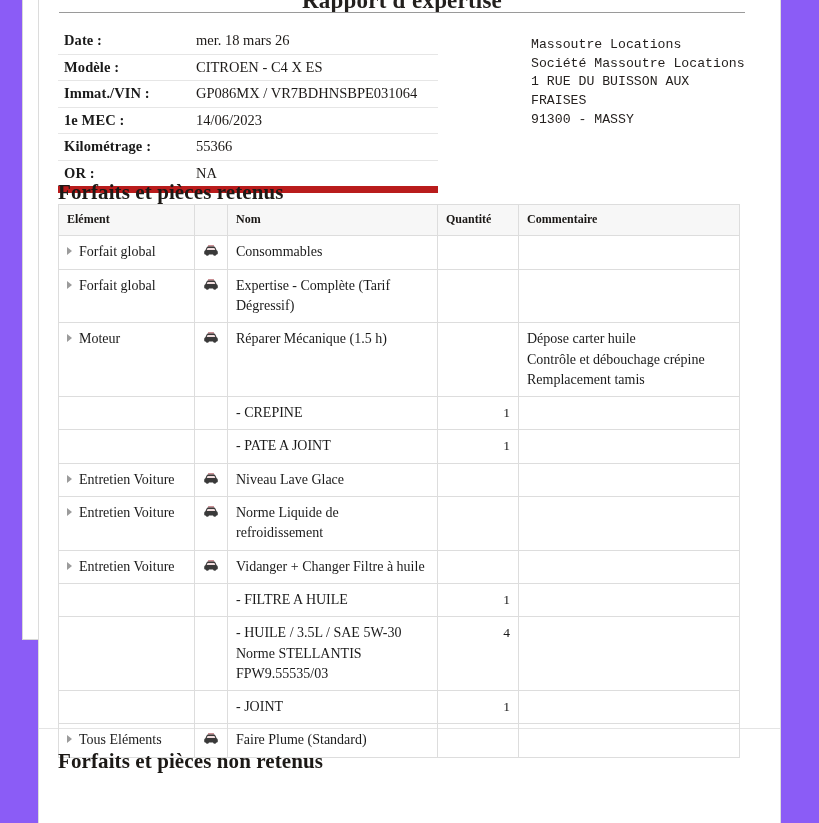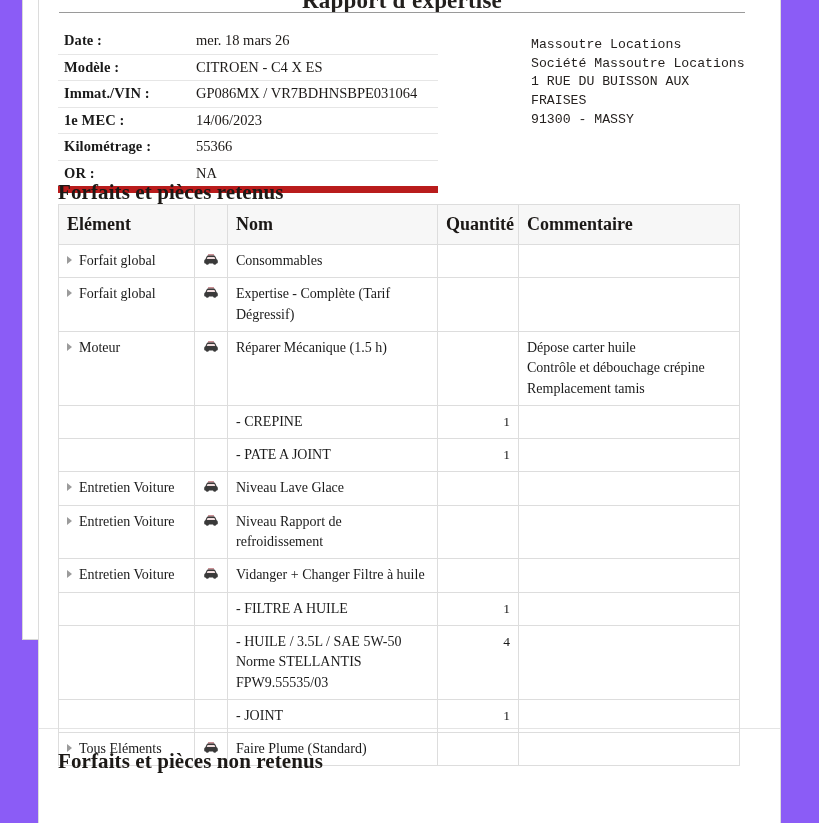--- a/index.html
+++ b/index.html
@@ -156,21 +156,21 @@
   table.parts th, table.parts td {
     border: 1px solid #dddddd;
     vertical-align: top;
     line-height: 1.45;
   }
   table.parts thead th {
     background: #f7f7f7;
     font-weight: bold;
     text-align: left;
     padding: 6px 8px 7px 8px;
-    font-size: 18px;
+    font-size: 12px;
     color: #1b1816;
   }
   table.parts thead th.c-ico { padding: 0; }
   table.parts td { padding: 6px 8px 6px 8px; }
 
   col.c-elem { width: 136px; }
   col.c-ico  { width: 33px; }
   col.c-nom  { width: 210px; }
   col.c-qte  { width: 81px; }
   col.c-com  { width: 221px; }
@@ -363,21 +363,21 @@
             <td class="elem"><span class="tri"></span><span class="lbl">Entretien Voiture</span></td>
             <td class="ico">
               <svg class="caricon" width="16" height="13" viewBox="0 0 16 13">
                 <path d="M5.2 1.1h5.6l.5 1.6H4.7l.5-1.6z" fill="#c98f94"></path>
                 <path d="M1.2 8.2c0-1 .5-1.6 1.2-1.9L3.6 3.6C3.9 2.8 4.6 2.4 5.5 2.4h5c.9 0 1.6.4 1.9 1.2l1.2 2.7c.7.3 1.2.9 1.2 1.9v1.3c0 .5-.4.9-.9.9H2.1c-.5 0-.9-.4-.9-.9V8.2z" fill="#3a3a3a"></path>
                 <path d="M4.6 3.9h6.8l.9 2.2H3.7l.9-2.2z" fill="#f2dfe0"></path>
                 <circle cx="4.3" cy="10.3" r="1.5" fill="#3a3a3a"></circle>
                 <circle cx="11.7" cy="10.3" r="1.5" fill="#3a3a3a"></circle>
               </svg>
             </td>
-            <td class="nom">Niveau Rapport de refroidissement</td>
+            <td class="nom">Norme Liquide de refroidissement</td>
             <td class="qte"></td>
             <td class="com"></td>
           </tr>
           <tr>
             <td class="elem"><span class="tri"></span><span class="lbl">Entretien Voiture</span></td>
             <td class="ico">
               <svg class="caricon" width="16" height="13" viewBox="0 0 16 13">
                 <path d="M5.2 1.1h5.6l.5 1.6H4.7l.5-1.6z" fill="#c98f94"></path>
                 <path d="M1.2 8.2c0-1 .5-1.6 1.2-1.9L3.6 3.6C3.9 2.8 4.6 2.4 5.5 2.4h5c.9 0 1.6.4 1.9 1.2l1.2 2.7c.7.3 1.2.9 1.2 1.9v1.3c0 .5-.4.9-.9.9H2.1c-.5 0-.9-.4-.9-.9V8.2z" fill="#3a3a3a"></path>
                 <path d="M4.6 3.9h6.8l.9 2.2H3.7l.9-2.2z" fill="#f2dfe0"></path>
@@ -392,21 +392,21 @@
           <tr>
             <td class="elem"><span class="lbl"></span></td>
             <td class="ico"></td>
             <td class="nom">- FILTRE A HUILE</td>
             <td class="qte">1</td>
             <td class="com"></td>
           </tr>
           <tr>
             <td class="elem"><span class="lbl"></span></td>
             <td class="ico"></td>
-            <td class="nom">- HUILE / 3.5L / SAE 5W-50 Norme STELLANTIS FPW9.55535/03</td>
+            <td class="nom">- HUILE / 3.5L / SAE 5W-30 Norme STELLANTIS FPW9.55535/03</td>
             <td class="qte">4</td>
             <td class="com"></td>
           </tr>
           <tr>
             <td class="elem"><span class="lbl"></span></td>
             <td class="ico"></td>
             <td class="nom">- JOINT</td>
             <td class="qte">1</td>
             <td class="com"></td>
           </tr>

